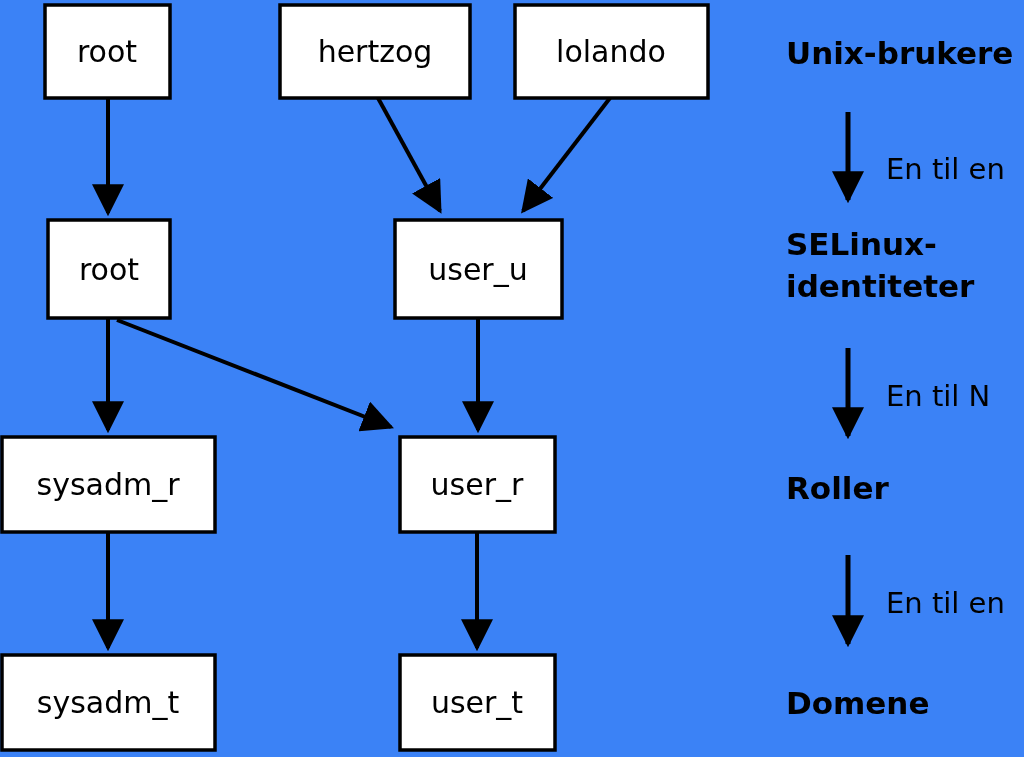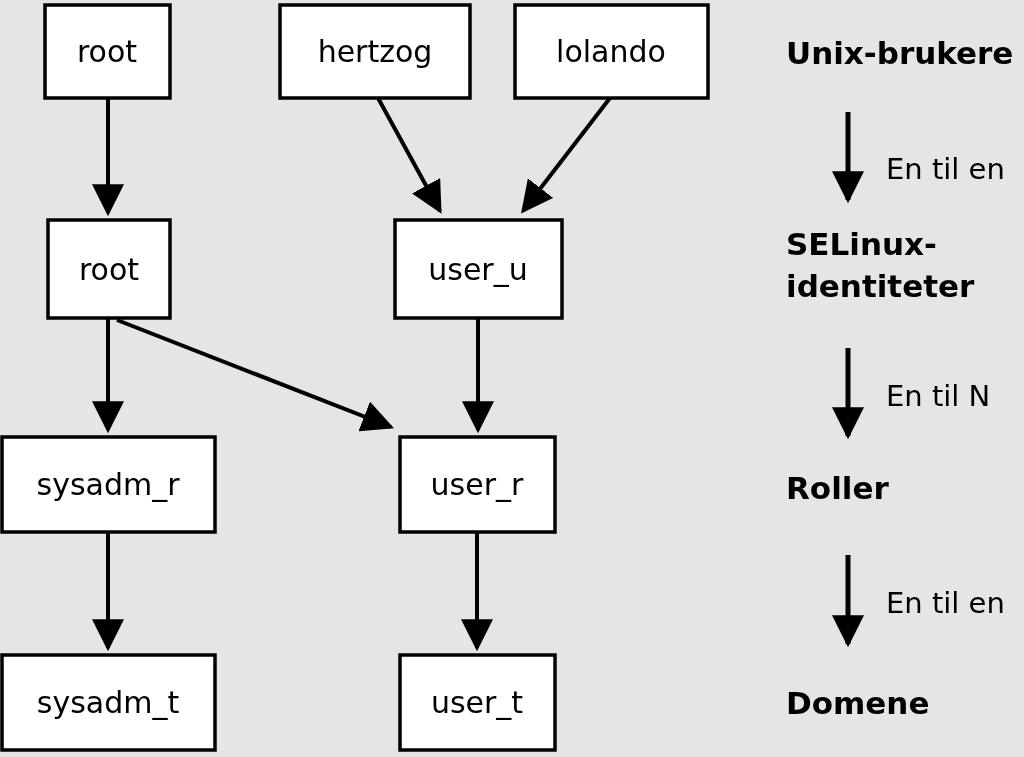--- a/index.html
+++ b/index.html
@@ -4,21 +4,21 @@
 <style>
   html, body {
     margin: 0;
     padding: 0;
     background: #ffffff;
   }
   .page {
     position: relative;
     width: 1024px;
     height: 757px;
-    background: #e5e5e5;
+    background: #3b82f6;
     overflow: hidden;
   }
   svg { display: block; }
   .node-box {
     fill: #ffffff;
     stroke: #000000;
     stroke-width: 3.5px;
   }
   .node-label {
     font-family: "DejaVu Sans", sans-serif;

